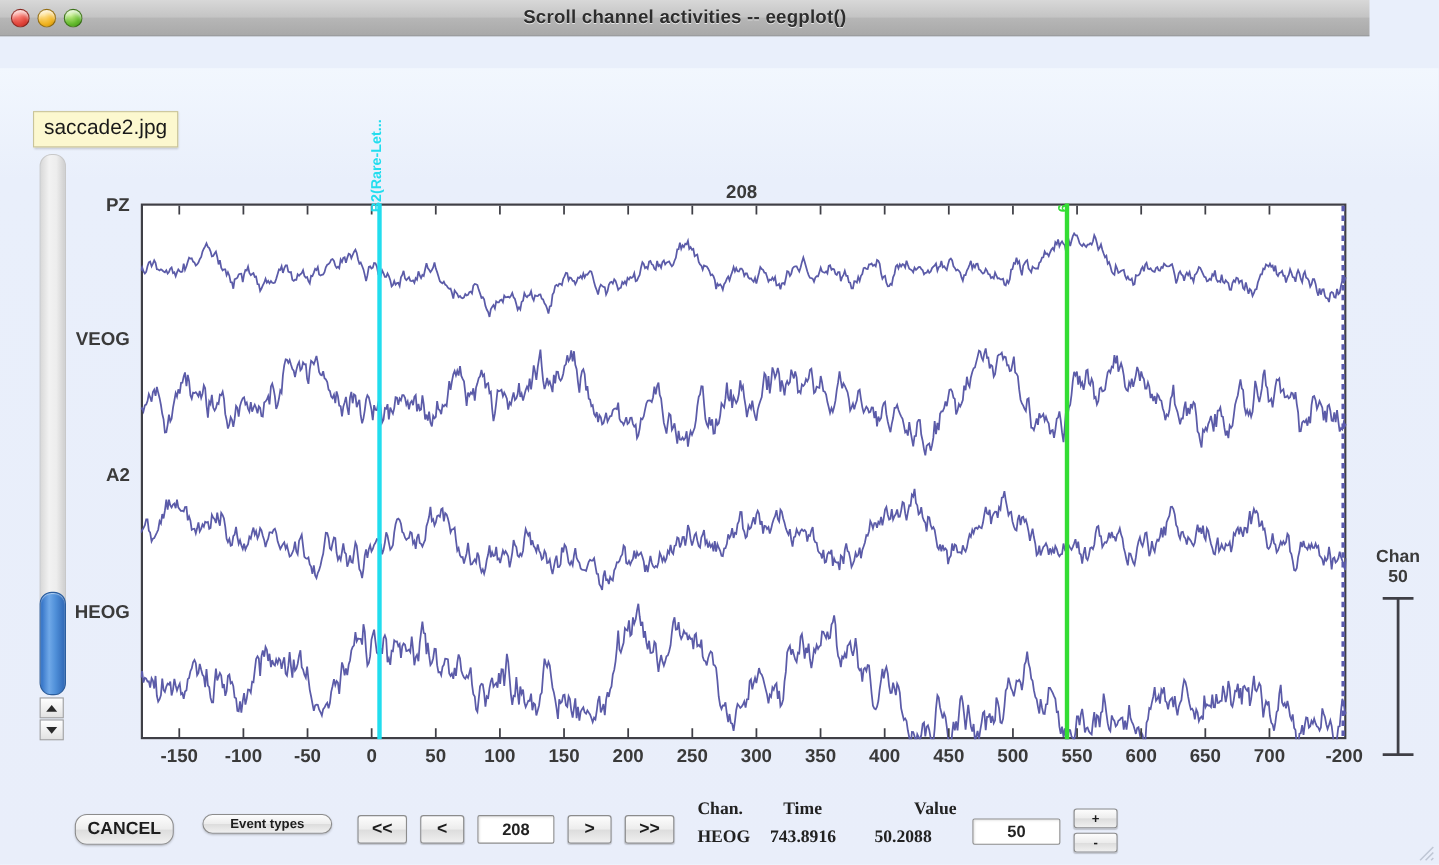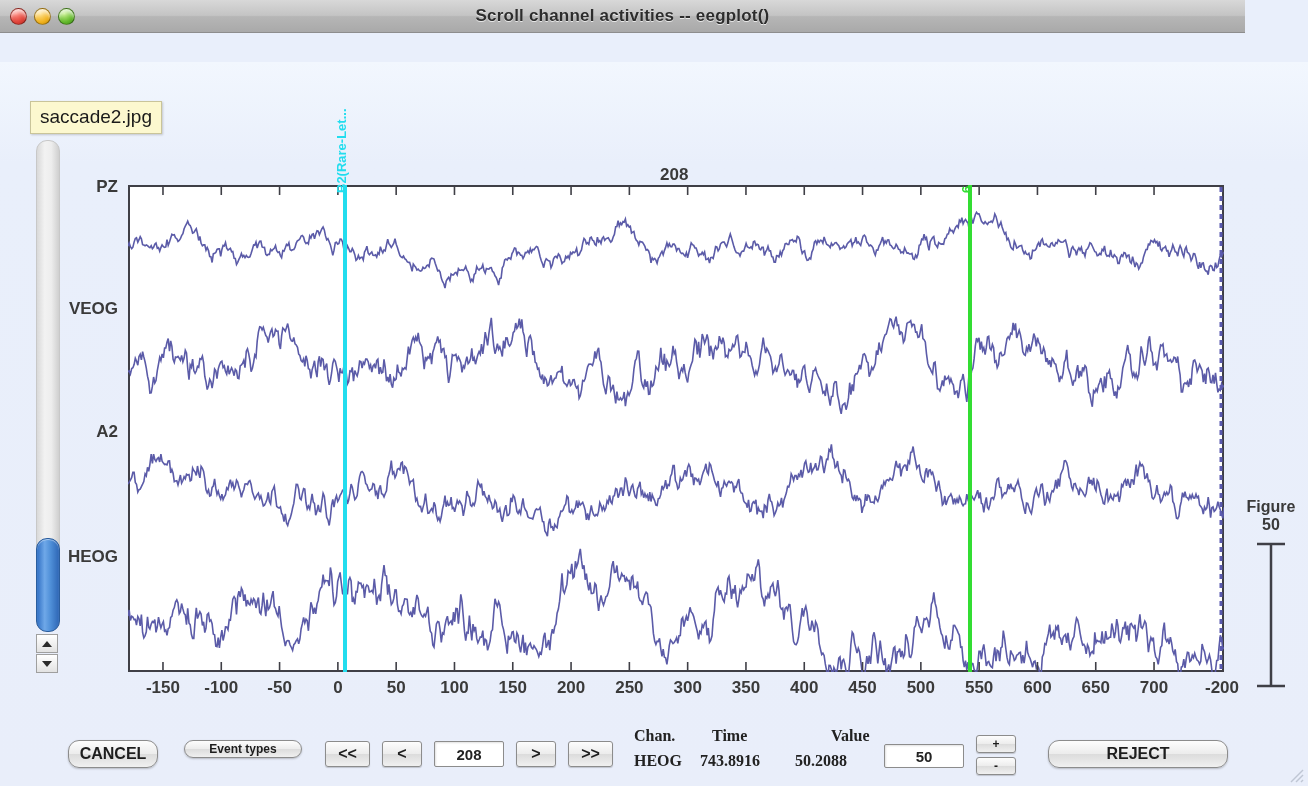--- a/index.html
+++ b/index.html
@@ -239,21 +239,21 @@
       <div class="xticklabel" style="left: 832.553px;">450</div>
       <div class="xticklabel" style="left: 890.851px;">500</div>
       <div class="xticklabel" style="left: 949.149px;">550</div>
       <div class="xticklabel" style="left: 1007.45px;">600</div>
       <div class="xticklabel" style="left: 1065.74px;">650</div>
       <div class="xticklabel" style="left: 1124.04px;">700</div>
       <div class="xticklabel" style="left: 1192px;">-200</div>
     </div>
 
   <div class="scaleleg">
-    <div class="t">Figure</div>
+    <div class="t">Chan</div>
     <div class="t">50</div>
     <div class="scalebar">
       <svg width="40" height="150" viewBox="0 0 40 150">
         <line x1="20" y1="4" x2="20" y2="146" stroke="#3f3f46" stroke-width="2.5"></line>
         <line x1="6" y1="4" x2="34" y2="4" stroke="#3f3f46" stroke-width="2.5"></line>
         <line x1="6" y1="146" x2="34" y2="146" stroke="#3f3f46" stroke-width="2.5"></line>
       </svg>
     </div>
   </div>
 
@@ -273,21 +273,20 @@
 
   <div class="infotxt" style="left:634px;top:752px;">HEOG</div>
   <div class="infotxt" style="left:700px;top:752px;">743.8916</div>
   <div class="infotxt" style="left:795px;top:752px;">50.2088</div>
 
   <div class="field" style="position:absolute;left:884px;top:744px;width:80px;height:24px;font-size:15px;">50</div>
 
   <div class="btn sq" style="position:absolute;left:976px;top:735px;width:40px;height:18px;font-size:12px;">+</div>
   <div class="btn sq" style="position:absolute;left:976px;top:757px;width:40px;height:18px;font-size:12px;">-</div>
 
-  <div class="btn round" style="position:absolute;left:1048px;top:740px;width:180px;height:28px;font-size:16px;">REJECT</div>
 
   <svg class="resize" viewBox="0 0 18 18">
     <g stroke="#8d97a8" stroke-width="1.4">
       <line x1="16" y1="4" x2="4" y2="16"></line>
       <line x1="16" y1="9" x2="9" y2="16"></line>
       <line x1="16" y1="14" x2="14" y2="16"></line>
     </g>
   </svg>
 </div>
 

